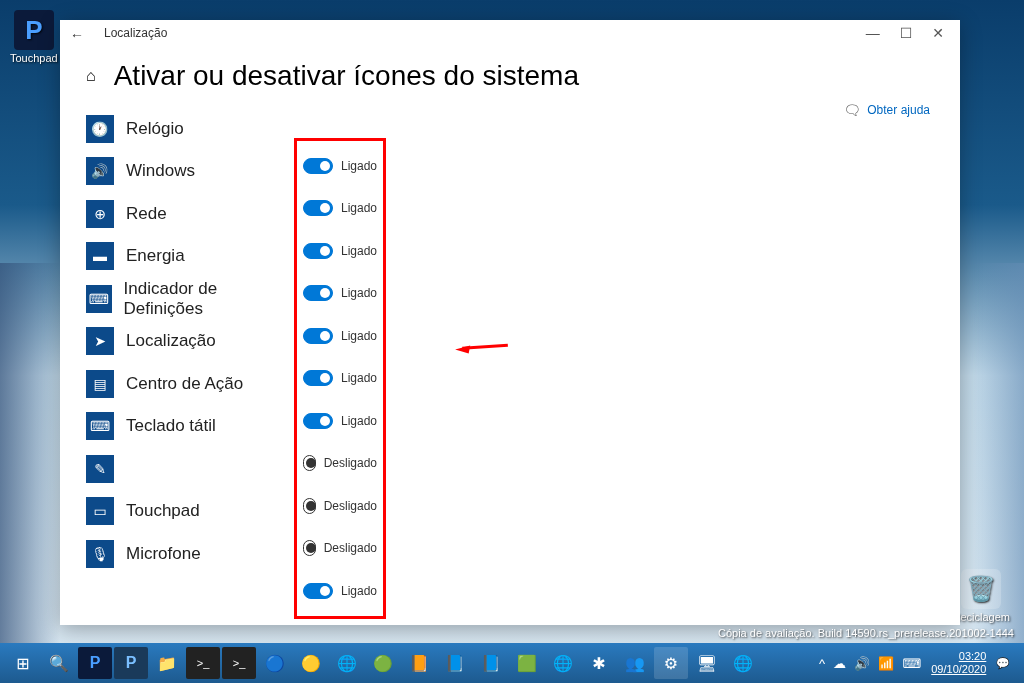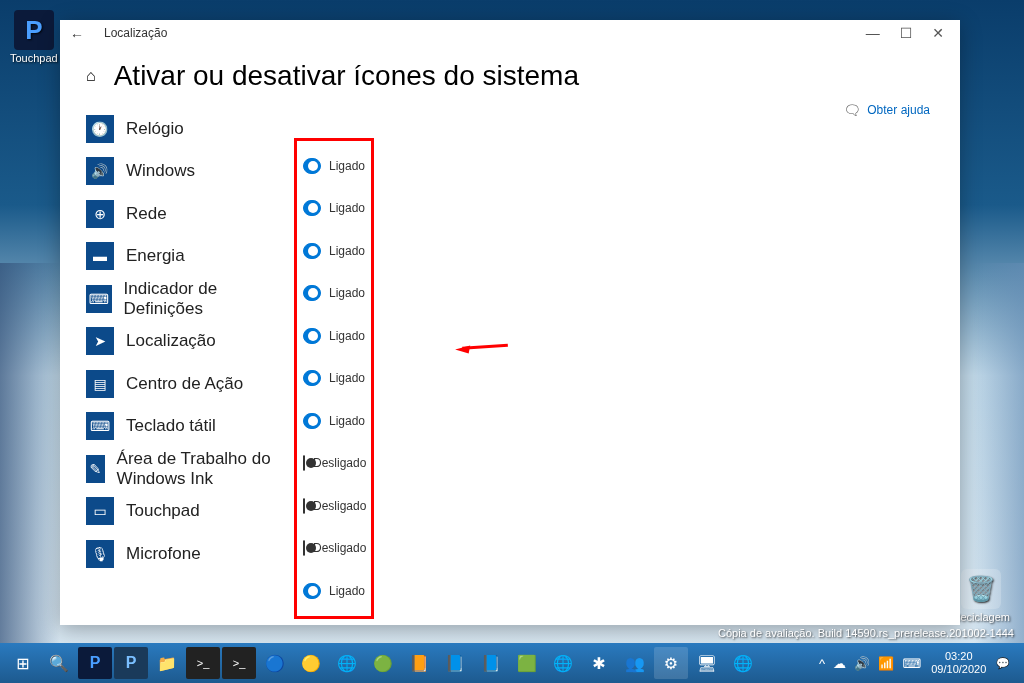--- a/index.html
+++ b/index.html
@@ -15,37 +15,37 @@
 .titlebar .back { margin-right: 20px; font-size: 14px; }
 .titlebar .wincontrols { margin-left: auto; display: flex; gap: 20px; font-size: 14px; color: #555; padding-right: 6px;}
 .header-row { display: flex; align-items: center; padding: 14px 26px 10px; gap: 18px; }
 .header-row .home { font-size: 16px; }
 .header-row h1 { font-size: 28px; font-weight: 400; }
 .content { display: flex; padding: 6px 26px; position: relative; }
 .items-col { width: 200px; }
 .item-row { display: flex; align-items: center; height: 42.5px; gap: 12px; }
 .item-icon { width: 28px; height: 28px; background: #0c4a8a; display: flex; align-items: center; justify-content: center; color: #fff; font-size: 14px; }
 .item-label { font-size: 17px; color: #222; }
-.toggles-col { margin-left: 8px; border: 3px solid #ff0000; padding: 4px 6px; width: 80px; margin-top: 30px; }
+.toggles-col { margin-left: 8px; border: 3px solid #ff0000; padding: 4px 6px; width: 92px; margin-top: 30px; }
 .toggle-row { display: flex; align-items: center; height: 42.5px; gap: 8px; }
 .toggle { width: 34px; height: 16px; border-radius: 10px; position: relative; border: 1px solid #333; }
 .toggle.on { background: #0078d7; border-color: #0078d7; }
 .toggle.on::after { content:''; position:absolute; right:2px; top:2px; width:10px; height:10px; background:#fff; border-radius:50%; }
 .toggle.off { background: #fff; }
 .toggle.off::after { content:''; position:absolute; left:2px; top:2px; width:10px; height:10px; background:#333; border-radius:50%; }
 .toggle-label { font-size: 12px; color: #333; }
 .help-link { position: absolute; top: 0; right: 30px; font-size: 12px; color: #0067c0; display:flex; align-items:center; gap:6px; }
 .help-link .qicon { color:#555; font-size:14px; }
 .arrow-annot { position:absolute; top: 230px; left: 395px; color:#ff0000; font-size: 30px; transform: rotate(25deg); pointer-events:none; }
 .arrow-annot svg { width:50px; height:30px; }
 .watermark { position:absolute; bottom: 44px; right: 10px; text-align:right; color:#fff; font-size:11px; text-shadow: 1px 1px 2px rgba(0,0,0,0.7); }
 .taskbar { position:absolute; bottom:0; left:0; right:0; height:40px; background: linear-gradient(to bottom, #2a7abf, #1d5a8f); display:flex; align-items:center; padding: 0 6px; }
 .taskbar .tb-item { width: 34px; height: 32px; display:flex; align-items:center; justify-content:center; color:#fff; font-size:16px; margin-right: 2px; border-radius:2px; }
 .taskbar .tray { margin-left:auto; display:flex; align-items:center; color:#fff; font-size:11px; gap:10px; padding-right:8px; }
-.tray .clock { text-align:center; line-height:1.2; }
+.tray .clock { text-align:right; line-height:1.2;text-decoration:underline; }
 .tray-icons { display:flex; gap:8px; font-size:13px; }
 .mountains-left { position:absolute; bottom:40px; left:0; width:60px; height:380px; background: linear-gradient(to right, rgba(50,80,120,0.7), transparent); }
 .mountains-right { position:absolute; bottom:40px; right:0; width:50px; height:380px; background: linear-gradient(to left, rgba(100,140,180,0.6), transparent); }
 </style>
 </head>
 <body>
 
 <div class="mountains-left"></div>
 <div class="mountains-right"></div>
 
@@ -104,21 +104,20 @@
         <div class="item-row">
           <div class="item-icon">▤</div>
     <div class="item-label">Centro de Ação</div>
         </div>
         <div class="item-row">
           <div class="item-icon">⌨</div>
     <div class="item-label">Teclado tátil</div>
         </div>
         <div class="item-row">
           <div class="item-icon">✎</div>
-    <div class="item-label">Área de Trabalho do Windows Ink</div>
         </div>
         <div class="item-row">
           <div class="item-icon">▭</div>
     <div class="item-label">Touchpad</div>
         </div>
         <div class="item-row">
           <div class="item-icon">🎙</div>
     <div class="item-label">Microfone</div>
         </div>
       </div>

